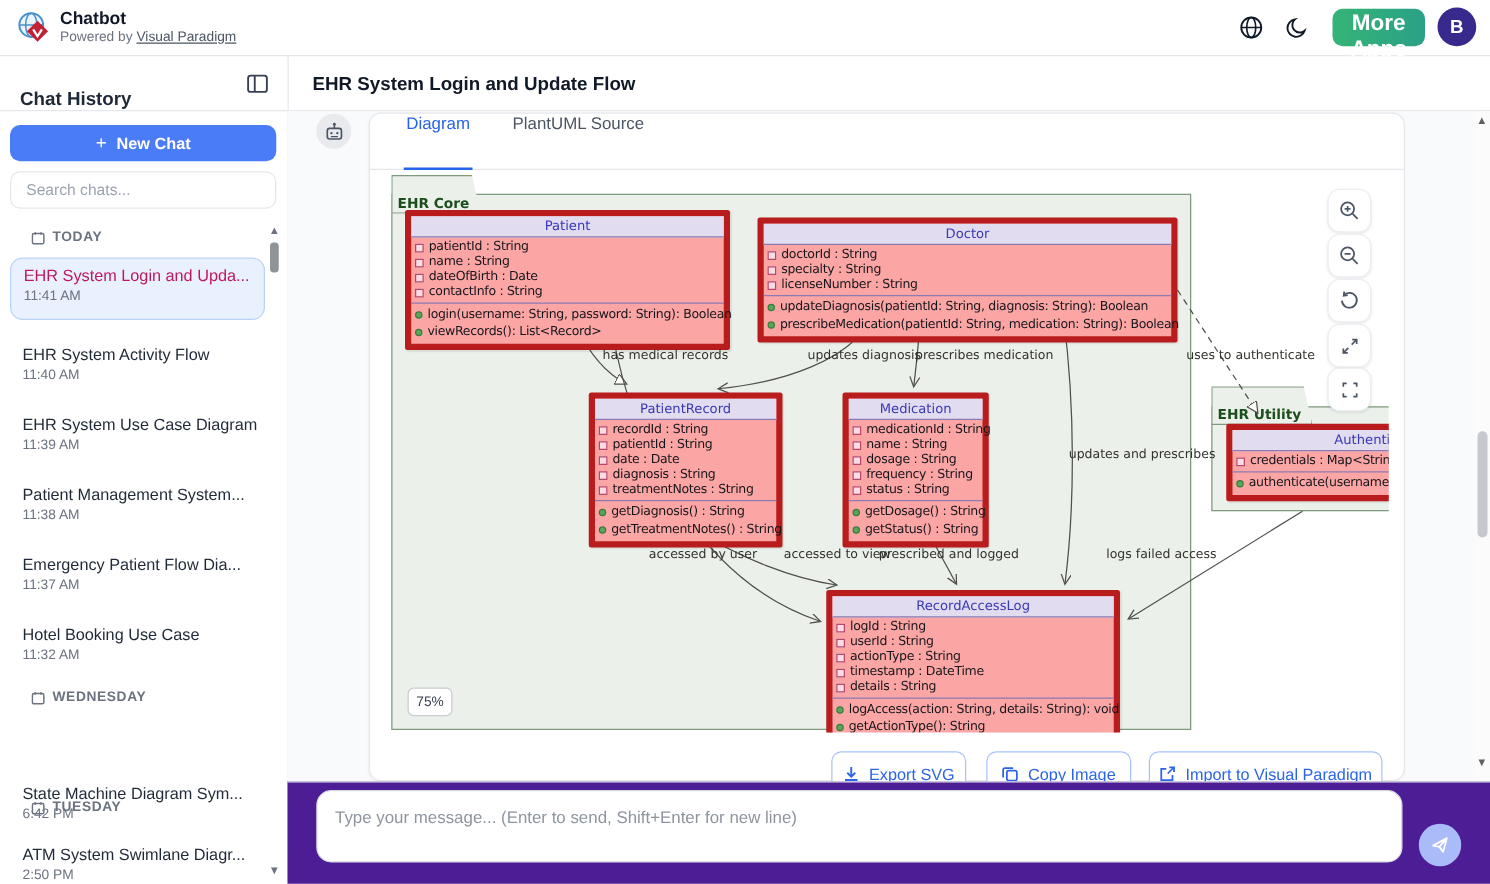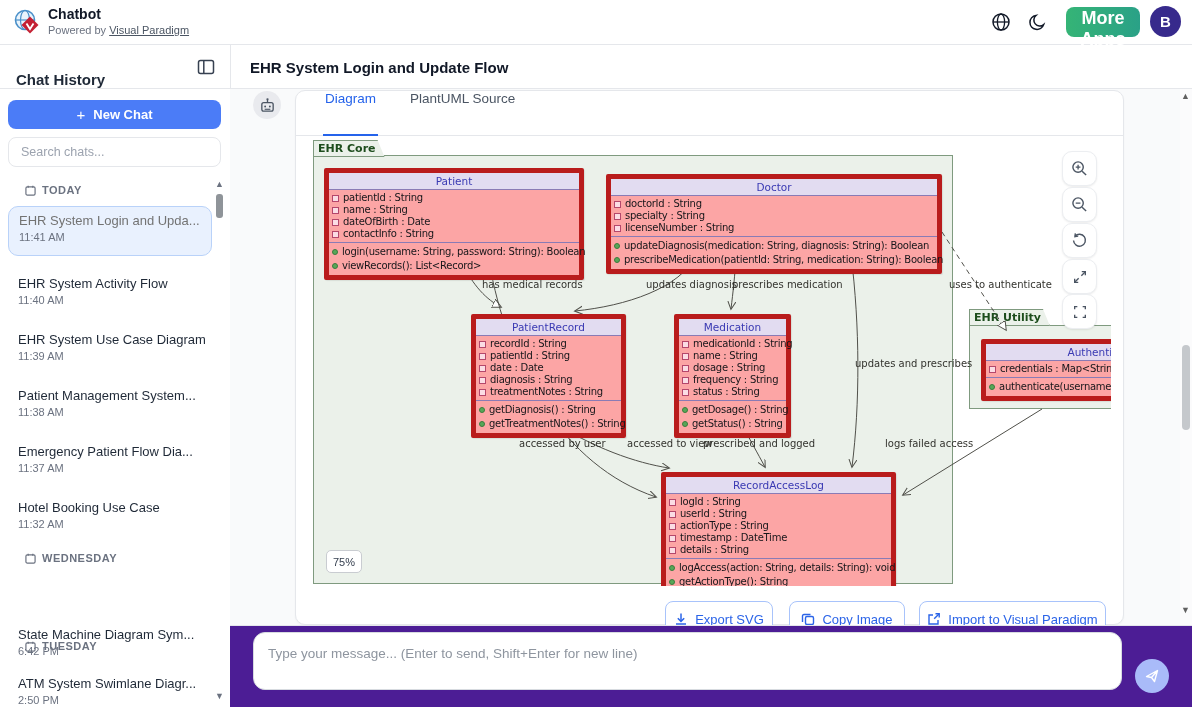--- a/index.html
+++ b/index.html
@@ -26,21 +26,21 @@
   .newchat{position:absolute;left:8px;top:56px;width:213px;height:29px;border-radius:8px;border:none;background:#4b7cf7;color:#fff;
     font-size:13px;font-weight:bold;cursor:pointer;display:flex;align-items:center;justify-content:center;gap:8px;font-family:"Liberation Sans",sans-serif;}
   .newchat .plus{font-size:15px;font-weight:normal;}
   .search{position:absolute;left:8px;top:93px;width:213px;height:30px;border-radius:8px;border:1px solid #e5e7eb;box-sizing:border-box;
     padding:0 12px;font-size:12.5px;color:#374151;font-family:"Liberation Sans",sans-serif;outline:none;}
   .search::placeholder{color:#9ca3af;}
   .sec-head{position:absolute;left:25px;display:flex;align-items:center;gap:6px;font-size:11px;font-weight:bold;color:#6b7280;letter-spacing:.5px;}
   .chat-item{position:absolute;left:8px;width:202px;height:48px;border-radius:10px;cursor:pointer;}
   .chat-item.sel{background:#e9f1fe;border:1px solid #b9d2f9;}
   .ci-title{position:absolute;left:10px;top:6px;font-size:13px;color:#1f2937;white-space:nowrap;}
-  .chat-item.sel .ci-title{color:#737373;text-align:right;}
+  .chat-item.sel .ci-title{color:#be185d;text-align:right;}
   .ci-time{position:absolute;left:10px;top:24px;font-size:11px;color:#6b7280;}
   .sb-thumb{position:absolute;left:216px;width:7px;border-radius:3px;background:#8f9499;}
   .sb-arrow{position:absolute;left:215px;font-size:9px;color:#6b7280;line-height:9px;}
 
   
   .main-title{position:absolute;left:250px;top:59px;font-size:15px;font-weight:bold;color:#111827;}
   .main-divider{position:absolute;left:230px;top:88px;width:962px;height:1px;background:#e5e7eb;}
   .chat-bg{position:absolute;left:230px;top:89px;width:962px;height:536px;background:#f9fafb;}
   .bot-avatar{position:absolute;left:253px;top:91px;width:28px;height:28px;border-radius:50%;background:#e9eaee;display:flex;align-items:center;justify-content:center;}
 
@@ -48,21 +48,21 @@
     box-shadow:0 1px 2px rgba(0,0,0,.04);box-sizing:border-box;overflow:hidden;}
   .tabbar{position:absolute;left:0;top:0;width:100%;height:45px;border-bottom:1px solid #e5e7eb;display:flex;padding-left:27px;box-sizing:border-box;gap:30px;}
   .tab{font-size:13.5px;color:#4b5563;padding:0 2px 13px 2px;cursor:pointer;position:relative;}
   .tab.active{color:#2563eb;}
   .tab.active::after{content:"";position:absolute;left:0;right:0;bottom:-1px;height:2px;background:#2563eb;}
 
   
   .diagram{position:absolute;left:15px;top:45px;width:800px;height:450px;overflow:hidden;background:#fff;
     font-family:"DejaVu Sans",sans-serif;}
   .pkg-tab{position:absolute;background:#ebf1ea;border:1px solid #7f9a7f;font-size:11px;font-weight:bold;color:#1d4d1d;
-    padding:1px 8px 1px 4px;clip-path:polygon(0 0,calc(100% - 7px) 0,100% 100%,0 100%);white-space:nowrap;}
+    padding:15px 8px 1px 4px;clip-path:polygon(0 0,calc(100% - 7px) 0,100% 100%,0 100%);white-space:nowrap;}
   .pkg-body{position:absolute;background:#ebf1ea;border:1px solid #7f9a7f;box-sizing:border-box;}
   .cls{position:absolute;border:5px solid #b91c1c;background:#fca5a5;border-radius:2px;box-shadow:1px 1px 1px rgba(0,0,0,.08);box-sizing:border-box;}
   .cls-name{background:#e2dcf1;border-bottom:1px solid #8a7bb5;text-align:center;font-size:10.5px;color:#3939b3;
     padding:2px 4px;white-space:nowrap;overflow:hidden;}
   .sec{padding:2px 3px;}
   .sec.m{border-top:1px solid #8a7bb5;}
   .row{display:flex;align-items:center;gap:4px;font-size:10px;line-height:12px;color:#16161a;white-space:nowrap;letter-spacing:-0.25px;}
   .sec.m .row{line-height:14px;}
   .sq{width:5px;height:5px;border:1px solid #b5476b;background:#fbdce4;flex:none;}
   .ci{width:6px;height:6px;border-radius:50%;background:#58a758;border:1px solid #3c7a3c;flex:none;box-sizing:border-box;}
@@ -298,21 +298,21 @@
               <span>specialty : String</span>
             </div>
           <div class="row">
               <span class="sq"></span>
               <span>licenseNumber : String</span>
             </div>
         </div>
         <div class="sec m">
           <div class="row">
               <span class="ci"></span>
-              <span>updateDiagnosis(medication: String, diagnosis: String): Boolean</span>
+              <span>updateDiagnosis(patientId: String, diagnosis: String): Boolean</span>
             </div>
           <div class="row">
               <span class="ci"></span>
               <span>prescribeMedication(patientId: String, medication: String): Boolean</span>
             </div>
         </div>
       </div>
 
       <div class="cls" style="left:160px;top:178px;width:155px;">
         <div class="cls-name">PatientRecord</div>

